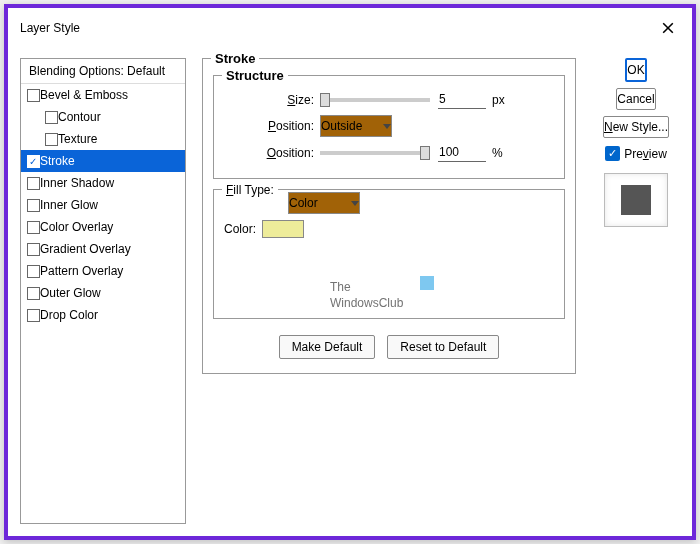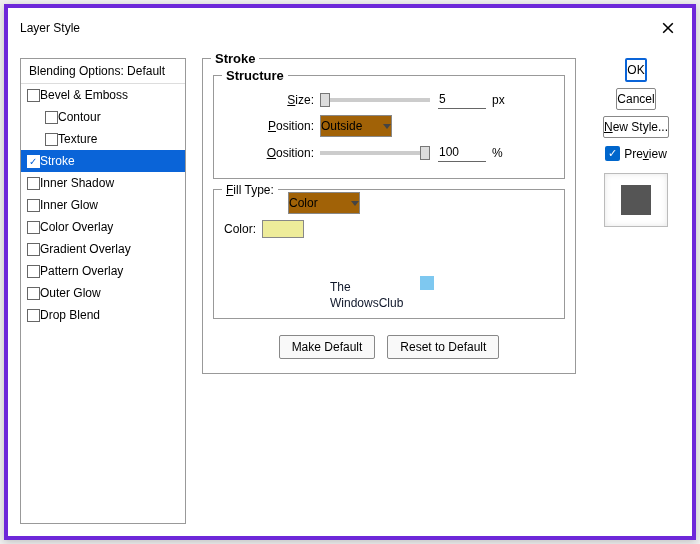--- a/index.html
+++ b/index.html
@@ -36,21 +36,21 @@
 .select .caret { width:0; height:0; border-left:4px solid transparent; border-right:4px solid transparent; border-top:5px solid #444; }
 .color-swatch { width: 42px; height: 18px; border: 1px solid #888; background: #eeec9a; }
 .defaults { display:flex; gap:12px; justify-content:center; margin-top:16px; }
 .btn { border:1px solid #888; background:#f9f9f9; padding:4px 12px; border-radius:2px; cursor:pointer; }
 .right-panel { width: 88px; display:flex; flex-direction:column; align-items:center; gap:6px; }
 .btn-primary { border:2px solid #0a64d8; background:#fff; padding:3px 0; text-align:center; border-radius:2px; }
 .btn-side { border:1px solid #888; background:#fff; padding:3px 0; text-align:center; border-radius:2px; }
 .preview-row { display:flex; align-items:center; gap:4px; margin-top:2px; }
 .preview-box { margin-top:6px; align-self:center; width:64px; height:54px; border:1px solid #bbb; background:#fff; display:flex; align-items:center; justify-content:center; box-shadow: inset 0 0 6px rgba(0,0,0,0.1);}
 .preview-box .inner { width:30px; height:30px; background:#555; }
-.watermark { position:absolute; left:330px; top:280px; color:#0f172a; font-size:18px; pointer-events:none; line-height:1.3; }
+.watermark { position:absolute; left:330px; top:280px; color:#737373; font-size:18px; pointer-events:none; line-height:1.3; }
 .watermark .sq { position:absolute; left:90px; top:-4px; width:14px; height:14px; background:#7ec8f0; }
 </style>
 </head>
 <body>
 
 <div class="dialog">
   <div class="titlebar">
     <span>Layer Style</span>
     <div class="close">
       <svg viewBox="0 0 10 10">
@@ -97,21 +97,21 @@
           <div class="style-item">
             <span class="chk"></span>
             <span>Pattern Overlay</span>
           </div>
           <div class="style-item">
             <span class="chk"></span>
             <span>Outer Glow</span>
           </div>
           <div class="style-item">
             <span class="chk"></span>
-            <span>Drop Blend</span>
+            <span>Drop Color</span>
           </div>
         </div>
     </div>
 
     <div class="main-panel">
       <div class="fieldset" style="padding-bottom:14px;">
         <span class="legend">Stroke</span>
         <div class="fieldset structure">
           <span class="legend">Structure</span>
           <div class="row">

